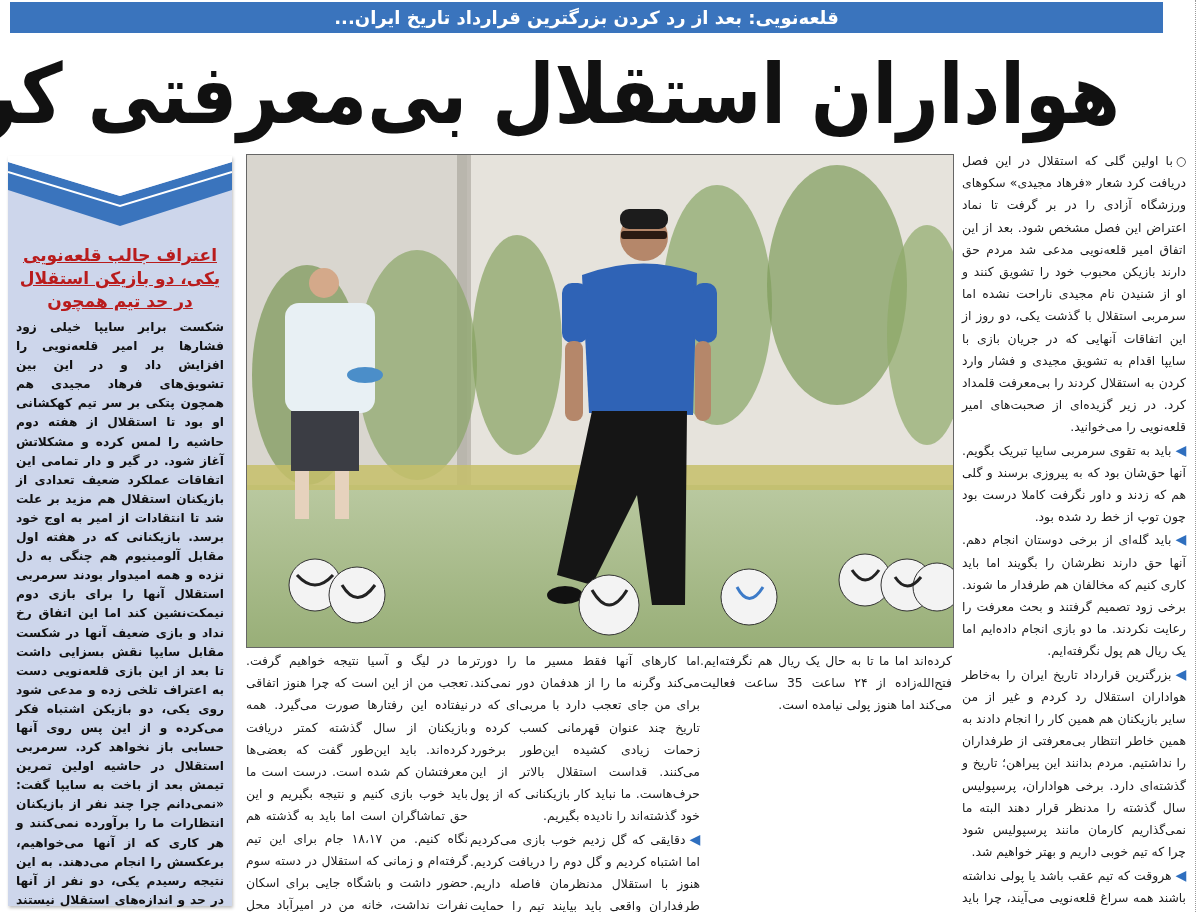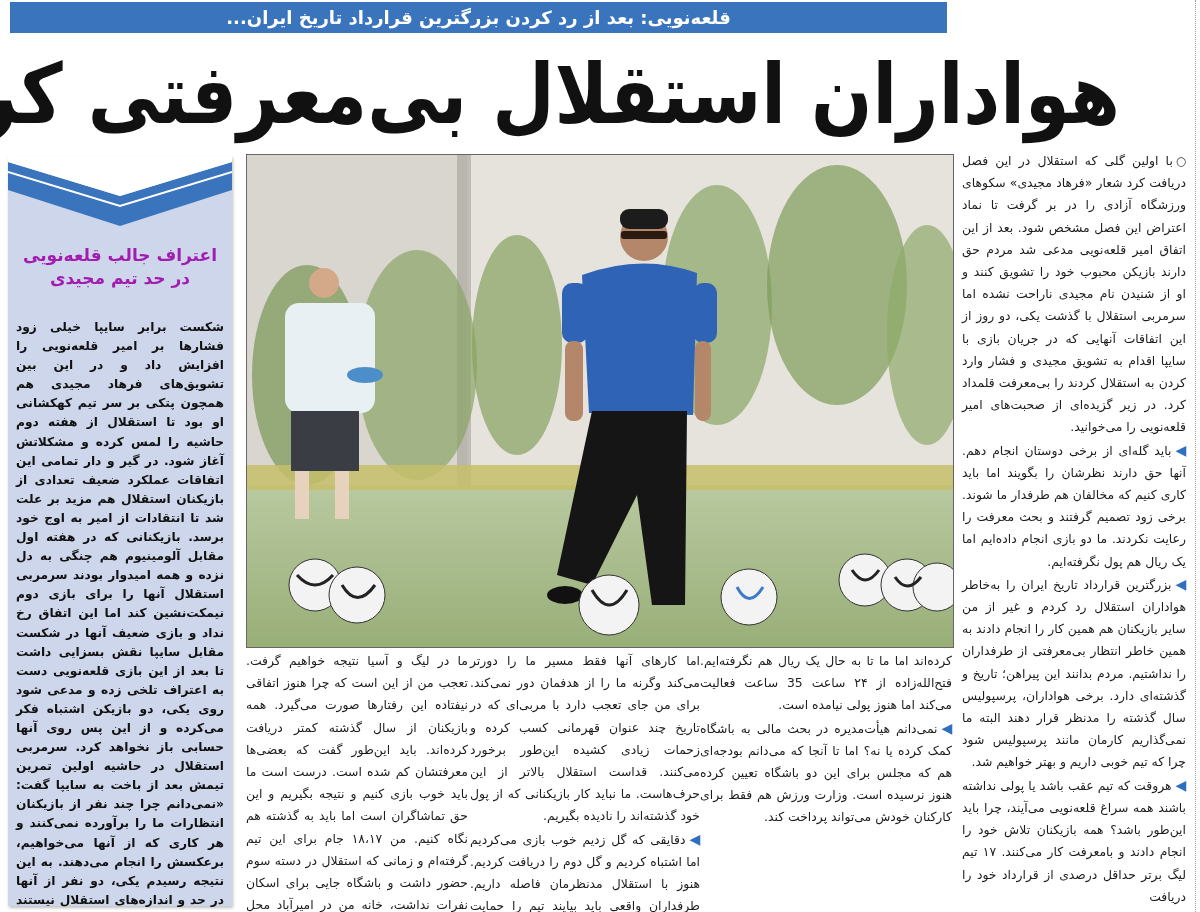--- a/index.html
+++ b/index.html
@@ -5,21 +5,21 @@
     * { box-sizing: border-box; margin: 0; padding: 0; }
     html, body { width: 1200px; height: 912px; overflow: hidden; background: #ffffff; }
     body { position: relative; font-family: "DejaVu Sans", sans-serif; color: #1a1a1a; }
 
     .page-edge-right {
       position: absolute; top: 0; right: 4px; width: 0; height: 912px;
       border-right: 1px dotted #9a9a9a;
     }
 
     .kicker-bar {
-      position: absolute; left: 10px; top: 2px; width: 937px; height: 31px;
+      position: absolute; left: 10px; top: 2px; width: 1153px; height: 31px;
       background: #3a74bd; color: #ffffff; direction: rtl;
       display: flex; align-items: center; justify-content: center;
       font-family: "DejaVu Sans", sans-serif; font-weight: bold; font-size: 18px;
       letter-spacing: -0.5px;
     }
 
     .headline {
       position: absolute; left: 40px; top: 44px; width: 1080px; height: 100px;
       direction: rtl; text-align: center;
       font-family: "DejaVu Sans", sans-serif; font-weight: bold; font-size: 72px;
@@ -30,21 +30,21 @@
 
     
     .sidebar {
       position: absolute; left: 8px; top: 156px; width: 224px; height: 750px;
       background: #cdd6eb; direction: rtl;
       box-shadow: 1px 2px 3px rgba(0,0,0,0.25);
     }
     .sidebar-chevron { position: absolute; left: 0; top: 0; width: 224px; height: 70px; }
     .sidebar-title {
       position: absolute; top: 88px; left: 8px; right: 8px;
-      text-align: center; font-weight: bold; font-size: 17px; line-height: 23px; color: #a21caf;
+      text-align: center; font-weight: bold; font-size: 17px; line-height: 23px; color: #b91c1c; text-decoration: underline;
     }
     .sidebar-body {
       position: absolute; top: 162px; left: 8px; right: 8px;
       text-align: justify; text-align-last: right;
       font-size: 12.2px; line-height: 19.1px; color: #111; font-weight: bold;
       letter-spacing: -0.4px;
     }
     .sidebar-body p { text-align: justify; }
 
     
@@ -80,20 +80,23 @@
 
 <div class="kicker-bar">
   <span>قلعه‌نویی: بعد از رد کردن بزرگترین قرارداد تاریخ ایران...</span>
 </div>
 
 <h1 class="headline">هواداران استقلال بی‌معرفتی کردند!</h1>
 
 <div class="col col-right">
   <p>
     <span class="circle-mark">○</span><span>با اولین گلی که استقلال در این فصل دریافت کرد شعار «فرهاد مجیدی» سکوهای ورزشگاه آزادی را در بر گرفت تا نماد اعتراض این فصل مشخص شود. بعد از این اتفاق امیر قلعه‌نویی مدعی شد مردم حق دارند بازیکن محبوب خود را تشویق کنند و او از شنیدن نام مجیدی ناراحت نشده اما سرمربی استقلال با گذشت یکی، دو روز از این اتفاقات آنهایی که در جریان بازی با سایپا اقدام به تشویق مجیدی و فشار وارد کردن به استقلال کردند را بی‌معرفت قلمداد کرد. در زیر گزیده‌ای از صحبت‌های امیر قلعه‌نویی را می‌خوانید.</span>
+  </p>
+  <p>
+    <span class="arrow">◀</span><span>باید به تقوی سرمربی سایپا تبریک بگویم. آنها حق‌شان بود که به پیروزی برسند و گلی هم که زدند و داور نگرفت کاملا درست بود چون توپ از خط رد شده بود.</span>
   </p>
   <p>
     <span class="arrow">◀</span><span>باید گله‌ای از برخی دوستان انجام دهم. آنها حق دارند نظرشان را بگویند اما باید کاری کنیم که مخالفان هم طرفدار ما شوند. برخی زود تصمیم گرفتند و بحث معرفت را رعایت نکردند. ما دو بازی انجام داده‌ایم اما یک ریال هم پول نگرفته‌ایم.</span>
   </p>
   <p>
     <span class="arrow">◀</span><span>بزرگترین قرارداد تاریخ ایران را به‌خاطر هواداران استقلال رد کردم و غیر از من سایر بازیکنان هم همین کار را انجام دادند به همین خاطر انتظار بی‌معرفتی از طرفداران را نداشتیم. مردم بدانند این پیراهن؛ تاریخ و گذشته‌ای دارد. برخی هواداران، پرسپولیس سال گذشته را مدنظر قرار دهند البته ما نمی‌گذاریم کارمان مانند پرسپولیس شود چرا که تیم خوبی داریم و بهتر خواهیم شد.</span>
   </p>
   <p>
     <span class="arrow">◀</span><span>هروقت که تیم عقب باشد یا پولی نداشته باشند همه سراغ قلعه‌نویی می‌آیند، چرا باید این‌طور باشد؟ همه بازیکنان تلاش خود را انجام دادند و بامعرفت کار می‌کنند. ۱۷ تیم لیگ برتر حداقل درصدی از قرارداد خود را دریافت</span>
   </p>
@@ -159,23 +162,20 @@
       <path d="M648 422 Q660 440 674 422"></path>
     </g>
     <g stroke="#3d7bc8" stroke-width="3" fill="none">
       <path d="M490 432 Q502 455 516 432"></path>
     </g>
   </svg>
 </div>
 
 <div class="col col-b1">
   <p>کرده‌اند اما ما تا به حال یک ریال هم نگرفته‌ایم. فتح‌الله‌زاده از ۲۴ ساعت 35 ساعت فعالیت می‌کند اما هنوز پولی نیامده است.</p>
-  <p>
-    <span class="arrow">◀</span><span>نمی‌دانم هیأت‌مدیره در بحث مالی به باشگاه کمک کرده یا نه؟ اما تا آنجا که می‌دانم بودجه‌ای هم که مجلس برای این دو باشگاه تعیین کرده هنوز نرسیده است. وزارت ورزش هم فقط برای کارکنان خودش می‌تواند پرداخت کند.</span>
-  </p>
 </div>
 
 <div class="col col-b2">
   <p>اما کارهای آنها فقط مسیر ما را دورتر می‌کند وگرنه ما را از هدفمان دور نمی‌کند. برای من جای تعجب دارد با مربی‌ای که در تاریخ چند عنوان قهرمانی کسب کرده و زحمات زیادی کشیده این‌طور برخورد می‌کنند. قداست استقلال بالاتر از این حرف‌هاست. ما نباید کار بازیکنانی که از پول خود گذشته‌اند را نادیده بگیریم.</p>
   <p>
     <span class="arrow">◀</span><span>دقایقی که گل زدیم خوب بازی می‌کردیم اما اشتباه کردیم و گل دوم را دریافت کردیم. هنوز با استقلال مدنظرمان فاصله داریم. طرفداران واقعی باید بیایند تیم را حمایت کنند.</span>
   </p>
 </div>
 
 <div class="col col-b3">
@@ -185,18 +185,19 @@
 <div class="sidebar">
   <svg class="sidebar-chevron" viewBox="0 0 224 70">
     <rect x="0" y="0" width="224" height="70" fill="#cdd6eb"></rect>
     <polygon points="0,6 112,40 224,6 224,34 112,70 0,34" fill="#3a74bd"></polygon>
     <polyline points="0,16 112,50 224,16" fill="none" stroke="#ffffff" stroke-width="2"></polyline>
     <rect x="0" y="0" width="224" height="6" fill="#ffffff"></rect>
     <polygon points="0,6 112,40 224,6 224,0 0,0" fill="#ffffff"></polygon>
   </svg>
   <div class="sidebar-title">
     <div>اعتراف جالب قلعه‌نویی</div>
-    <div>در حد تیم مجیدی</div>
+    <div>یکی، دو بازیکن استقلال</div>
+    <div>در حد تیم همچون</div>
   </div>
   <div class="sidebar-body">
     <p>شکست برابر سایپا خیلی زود فشارها بر امیر قلعه‌نویی را افزایش داد و در این بین تشویق‌های فرهاد مجیدی هم همچون پتکی بر سر تیم کهکشانی او بود تا استقلال از هفته دوم حاشیه را لمس کرده و مشکلاتش آغاز شود. در گیر و دار تمامی این اتفاقات عملکرد ضعیف تعدادی از بازیکنان استقلال هم مزید بر علت شد تا انتقادات از امیر به اوج خود برسد. بازیکنانی که در هفته اول مقابل آلومینیوم هم چنگی به دل نزده و همه امیدوار بودند سرمربی استقلال آنها را برای بازی دوم نیمکت‌نشین کند اما این اتفاق رخ نداد و بازی ضعیف آنها در شکست مقابل سایپا نقش بسزایی داشت تا بعد از این بازی قلعه‌نویی دست به اعتراف تلخی زده و مدعی شود روی یکی، دو بازیکن اشتباه فکر می‌کرده و از این پس روی آنها حسابی باز نخواهد کرد. سرمربی استقلال در حاشیه اولین تمرین تیمش بعد از باخت به سایپا گفت: «نمی‌دانم چرا چند نفر از بازیکنان انتظارات ما را برآورده نمی‌کنند و هر کاری که از آنها می‌خواهیم، برعکسش را انجام می‌دهند. به این نتیجه رسیدم یکی، دو نفر از آنها در حد و اندازه‌های استقلال نیستند به همین خاطر برای بازی با ذوب‌آهن تصمیم دارم تغییرات کلی در ترکیب تیمم ایجاد کرده و به جای آنها از نفرات دیگری استفاده کنم». به نظر می‌رسد صحبت‌های امیر برمی‌گردد به نفراتی همچون هاشم بیک‌زاده که در دو بازی این فصل استقلال ضعیف‌ترین نمایش‌های ممکن را داشته و حتی صدای طرفداران حاضر روی سکوها را نیز درآورده که با این حساب باید او را اولین قربانی باخت سایپا در هفته دوم دانست که باعث نیمکت‌نشینی‌اش خواهد شد.</p>
   </div>
 </div>
 
 </body></html>

